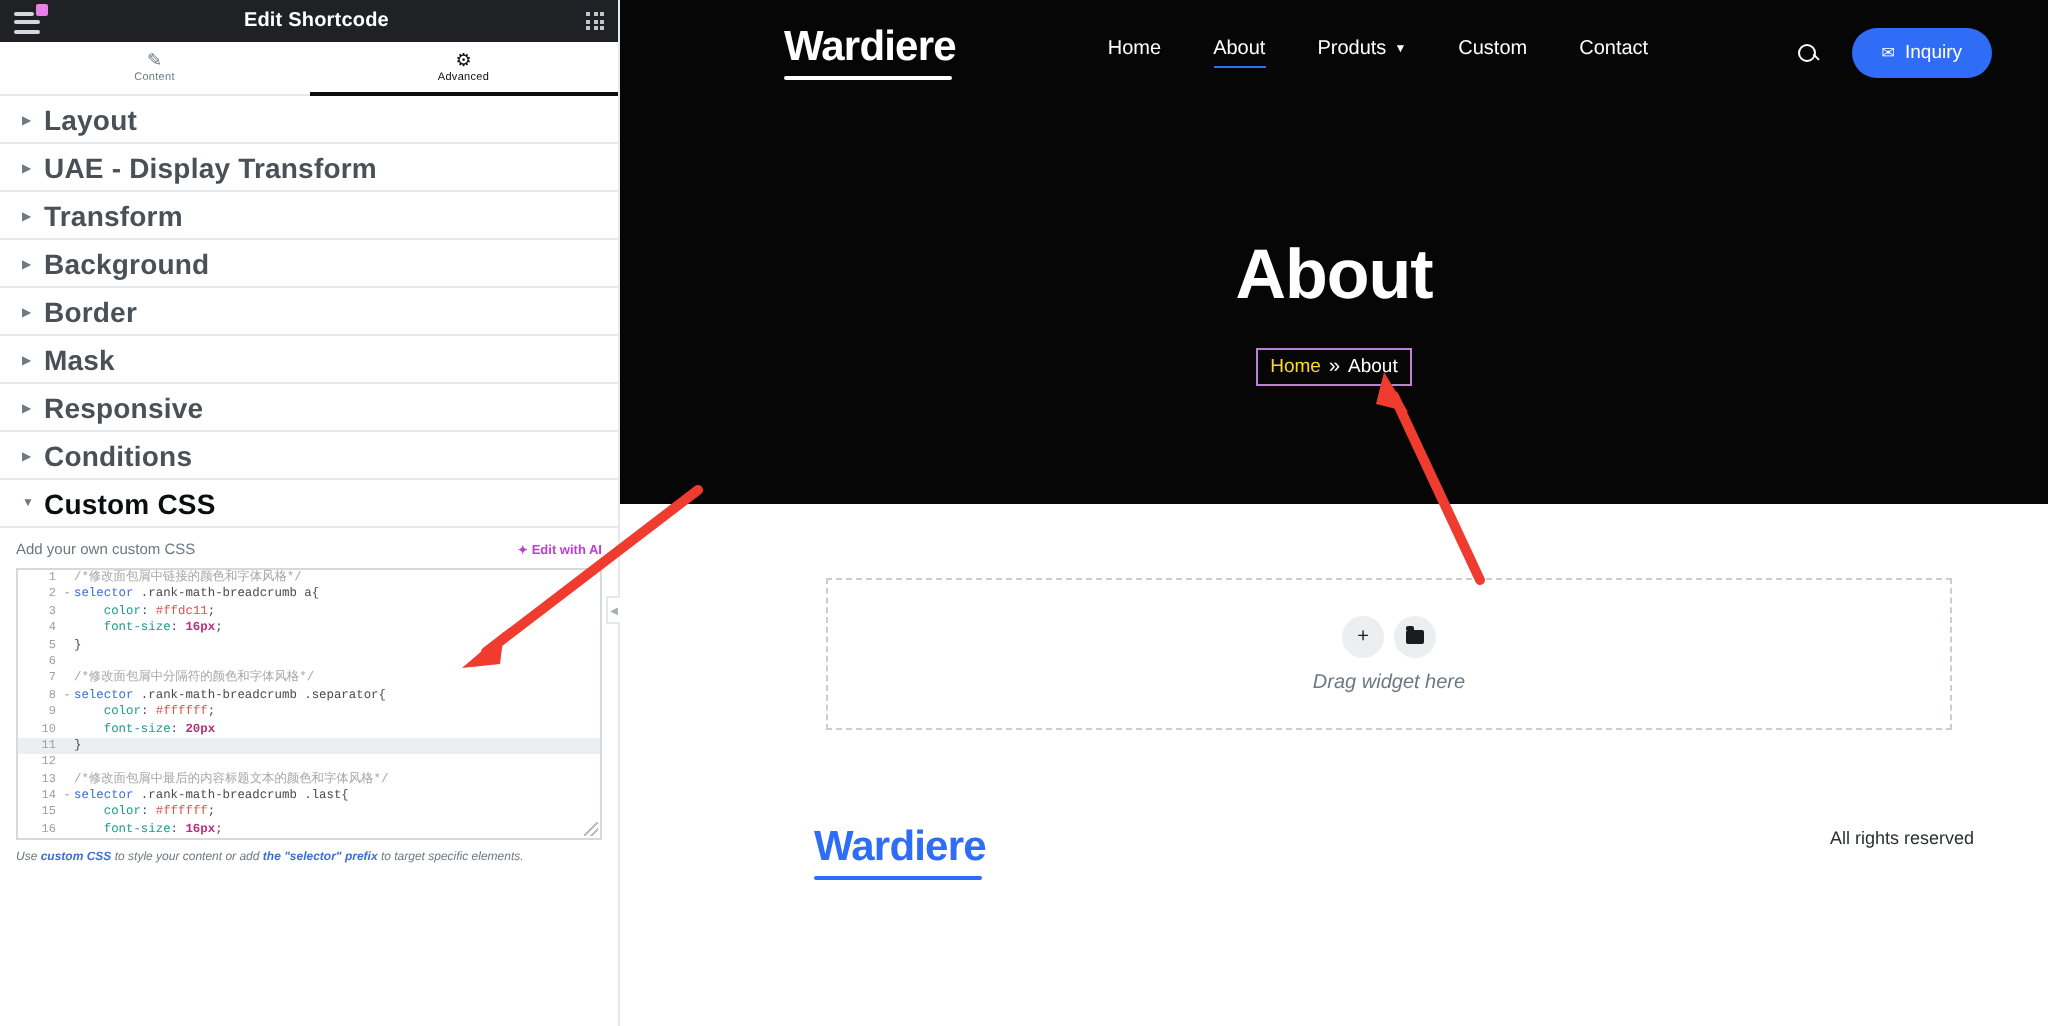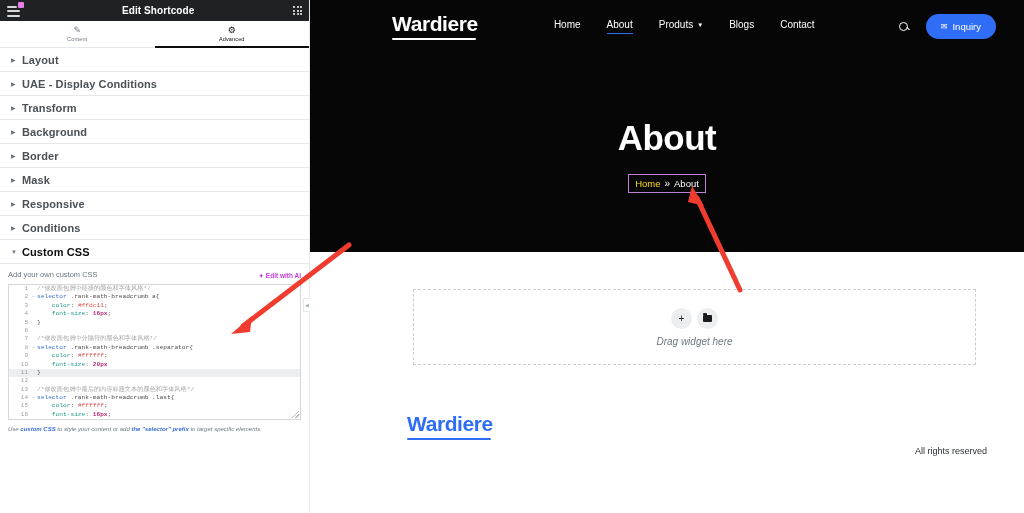--- a/index.html
+++ b/index.html
@@ -60,21 +60,21 @@
     padding: 4px 11px; border-radius: 2px; border: none; cursor: pointer;
     font-family: "Liberation Sans", sans-serif;
   }
 
   .sections { flex: 1; overflow: hidden; }
   .sec {
     height: 24px; display: flex; align-items: center; gap: 6px;
     padding: 0 11px; border-bottom: 1px solid #e6e9ec; cursor: pointer;
   }
   .sec .caret { font-size: 6px; color: #6d7882; width: 5px; }
-  .sec .sec-label { font-size: 11px; color: #495157; font-weight: 700; letter-spacing: .1px; }
+  .sec .sec-label { font-size: 14px; color: #495157; font-weight: 700; letter-spacing: .1px; }
   .sec.open .sec-label { color: #0c0d0e; }
 
   .css-body { padding: 6px 8px 0 8px; position: relative; }
   .css-head { display: flex; align-items: flex-end; justify-content: space-between; margin-bottom: 5px; }
   .css-head .lbl { font-size: 7.5px; color: #6d7882; }
   .ai-link { font-size: 6.5px; color: #c03bd9; display: flex; align-items: center; gap: 2px; cursor: pointer; font-weight: 600; }
   .ai-link .spark { font-size: 6px; }
 
   .editor {
     border: 1px solid #d5d8dc; background: #ffffff;
@@ -183,21 +183,21 @@
   .footer { position: absolute; left: 0; right: 0; top: 150px; height: 70px; }
   .foot-brand {
     position: absolute; left: 97px; top: 10px;
     color: #2f6df6; font-size: 21px; font-weight: 700; letter-spacing: -.4px;
     padding-bottom: 4px;
   }
   .foot-brand::after {
     content: ""; position: absolute; left: 0; right: 2px; bottom: 0;
     height: 2.5px; background: #2f6df6; border-radius: 1px;
   }
-  .foot-rights { position: absolute; right: 37px; top: 44px; font-size: 9px; color: #2b2f33; }
+  .foot-rights { position: absolute; right: 37px; top: 12px; font-size: 9px; color: #2b2f33; }
 
   
   .arrows { position: absolute; inset: 0; pointer-events: none; }
 </style>
 </head>
 <body>
 
 <div class="app">
 
   <aside class="panel">
@@ -237,21 +237,21 @@
     </div>
 
 
     <div class="sections">
       <div class="sec">
         <span class="caret">▶</span>
         <span class="sec-label">Layout</span>
       </div>
       <div class="sec">
         <span class="caret">▶</span>
-        <span class="sec-label">UAE - Display Conditions</span>
+        <span class="sec-label">UAE - Display Transform</span>
       </div>
       <div class="sec">
         <span class="caret">▶</span>
         <span class="sec-label">Transform</span>
       </div>
       <div class="sec">
         <span class="caret">▶</span>
         <span class="sec-label">Background</span>
       </div>
       <div class="sec">
@@ -324,21 +324,21 @@
             <span>Home</span>
           </a>
           <a class="nav-link active">
             <span>About</span>
           </a>
           <a class="nav-link">
             <span>Produts</span>
             <span class="caret-dn">▼</span>
           </a>
           <a class="nav-link">
-            <span>Blogs</span>
+            <span>Custom</span>
           </a>
           <a class="nav-link">
             <span>Contact</span>
           </a>
         </div>
         <div class="nav-right">
           <span class="search-ic"></span>
           <button class="inquiry-btn">
             <span class="env-ic">✉</span>
             <span>Inquiry</span>

